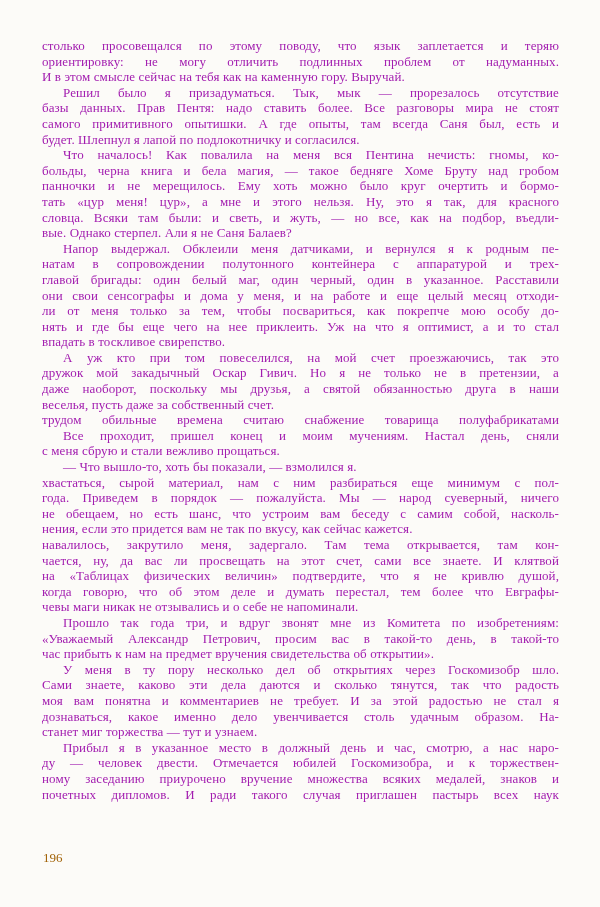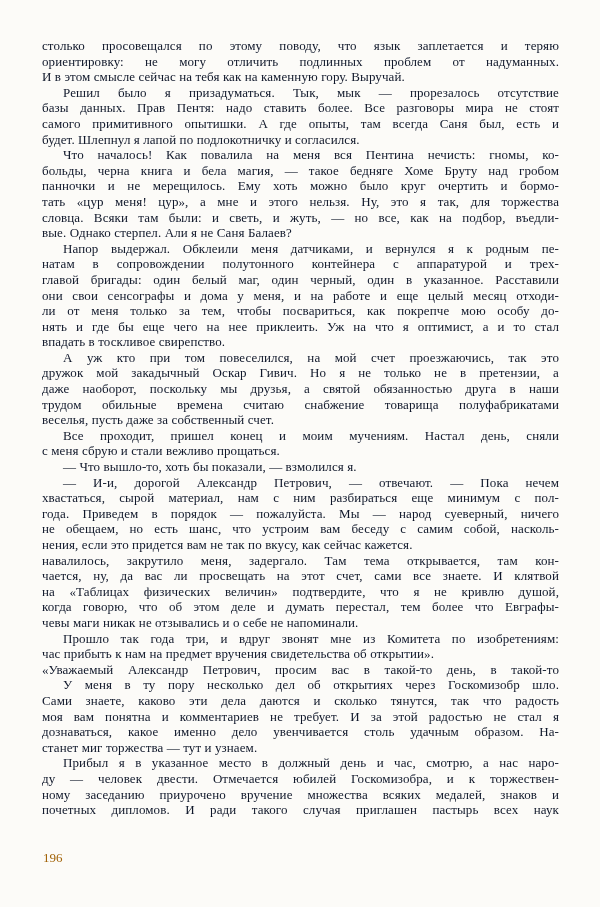--- a/index.html
+++ b/index.html
@@ -40,81 +40,80 @@
     top: 850px;
     font-family: "Liberation Serif", "DejaVu Serif", serif;
     font-size: 13px;
     color: #a16207;
   }
 </style>
 </head>
 <body>
 
 <div class="page" style="background: rgb(252, 251, 248);">
-  <div class="textblock" style="color: #0f172a;">
+  <div class="textblock" style="color: #a21caf;">
       <div class="paragraph">
         <div class="line">столько просовещался по этому поводу, что язык заплетается и теряю</div>
         <div class="line">ориентировку: не могу отличить подлинных проблем от надуманных.</div>
         <div class="line last">И в этом смысле сейчас на тебя как на каменную гору. Выручай.</div>
       </div>
       <div class="paragraph">
         <div class="line indent">Решил было я призадуматься. Тык, мык — прорезалось отсутствие</div>
         <div class="line">базы данных. Прав Пентя: надо ставить более. Все разговоры мира не стоят</div>
         <div class="line">самого примитивного опытишки. А где опыты, там всегда Саня был, есть и</div>
         <div class="line last">будет. Шлепнул я лапой по подлокотничку и согласился.</div>
       </div>
       <div class="paragraph">
         <div class="line indent">Что началось! Как повалила на меня вся Пентина нечисть: гномы, ко-</div>
         <div class="line">больды, черна книга и бела магия, — такое бедняге Хоме Бруту над гробом</div>
         <div class="line">панночки и не мерещилось. Ему хоть можно было круг очертить и бормо-</div>
-        <div class="line">тать «цур меня! цур», а мне и этого нельзя. Ну, это я так, для торжества</div>
+        <div class="line">тать «цур меня! цур», а мне и этого нельзя. Ну, это я так, для красного</div>
         <div class="line">словца. Всяки там были: и светь, и жуть, — но все, как на подбор, въедли-</div>
         <div class="line last">вые. Однако стерпел. Али я не Саня Балаев?</div>
       </div>
       <div class="paragraph">
         <div class="line indent">Напор выдержал. Обклеили меня датчиками, и вернулся я к родным пе-</div>
         <div class="line">натам в сопровождении полутонного контейнера с аппаратурой и трех-</div>
         <div class="line">главой бригады: один белый маг, один черный, один в указанное. Расставили</div>
         <div class="line">они свои сенсографы и дома у меня, и на работе и еще целый месяц отходи-</div>
         <div class="line">ли от меня только за тем, чтобы посвариться, как покрепче мою особу до-</div>
         <div class="line">нять и где бы еще чего на нее приклеить. Уж на что я оптимист, а и то стал</div>
         <div class="line last">впадать в тоскливое свирепство.</div>
       </div>
       <div class="paragraph">
         <div class="line indent">А уж кто при том повеселился, на мой счет проезжаючись, так это</div>
         <div class="line">дружок мой закадычный Оскар Гивич. Но я не только не в претензии, а</div>
         <div class="line">даже наоборот, поскольку мы друзья, а святой обязанностью друга в наши</div>
+        <div class="line last">веселья, пусть даже за собственный счет.</div>
         <div class="line">трудом обильные времена считаю снабжение товарища полуфабрикатами</div>
-        <div class="line last">веселья, пусть даже за собственный счет.</div>
       </div>
       <div class="paragraph">
         <div class="line indent">Все проходит, пришел конец и моим мучениям. Настал день, сняли</div>
         <div class="line last">с меня сбрую и стали вежливо прощаться.</div>
       </div>
       <div class="paragraph">
         <div class="line last indent">— Что вышло-то, хоть бы показали, — взмолился я.</div>
       </div>
       <div class="paragraph">
-        <div class="line indent">— И-и, дорогой Александр Петрович, — отвечают. — Пока нечем</div>
         <div class="line">хвастаться, сырой материал, нам с ним разбираться еще минимум с пол-</div>
         <div class="line">года. Приведем в порядок — пожалуйста. Мы — народ суеверный, ничего</div>
         <div class="line">не обещаем, но есть шанс, что устроим вам беседу с самим собой, насколь-</div>
         <div class="line last">нения, если это придется вам не так по вкусу, как сейчас кажется.</div>
       </div>
       <div class="paragraph">
         <div class="line">навалилось, закрутило меня, задергало. Там тема открывается, там кон-</div>
         <div class="line">чается, ну, да вас ли просвещать на этот счет, сами все знаете. И клятвой</div>
         <div class="line">на «Таблицах физических величин» подтвердите, что я не кривлю душой,</div>
         <div class="line">когда говорю, что об этом деле и думать перестал, тем более что Евграфы-</div>
         <div class="line last">чевы маги никак не отзывались и о себе не напоминали.</div>
       </div>
       <div class="paragraph">
         <div class="line indent">Прошло так года три, и вдруг звонят мне из Комитета по изобретениям:</div>
+        <div class="line">«Уважаемый Александр Петрович, просим вас в такой-то день, в такой-то</div>
         <div class="line last">час прибыть к нам на предмет вручения свидетельства об открытии».</div>
-        <div class="line">«Уважаемый Александр Петрович, просим вас в такой-то день, в такой-то</div>
       </div>
       <div class="paragraph">
         <div class="line indent">У меня в ту пору несколько дел об открытиях через Госкомизобр шло.</div>
         <div class="line">Сами знаете, каково эти дела даются и сколько тянутся, так что радость</div>
         <div class="line">моя вам понятна и комментариев не требует. И за этой радостью не стал я</div>
         <div class="line">дознаваться, какое именно дело увенчивается столь удачным образом. На-</div>
         <div class="line last">станет миг торжества — тут и узнаем.</div>
       </div>
       <div class="paragraph">
         <div class="line indent">Прибыл я в указанное место в должный день и час, смотрю, а нас наро-</div>

